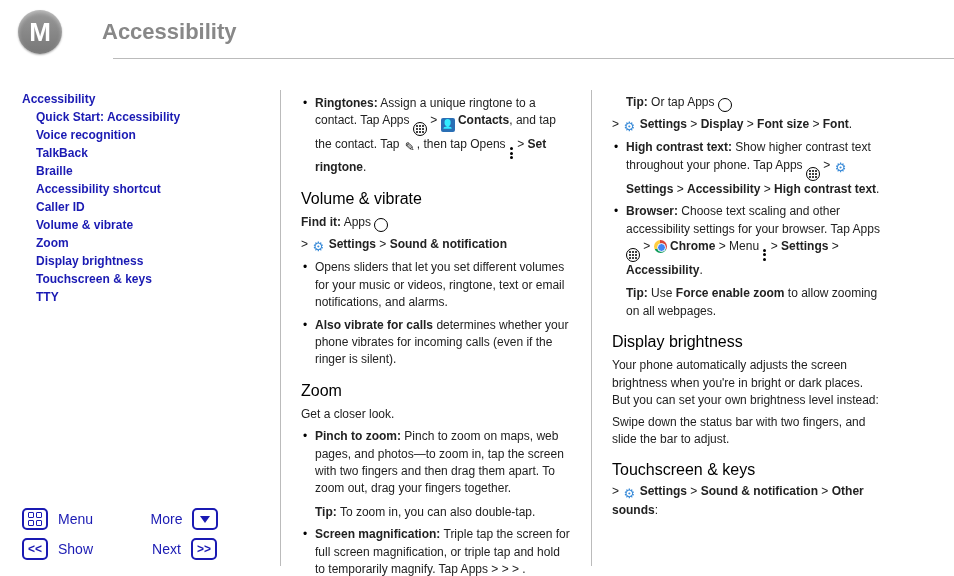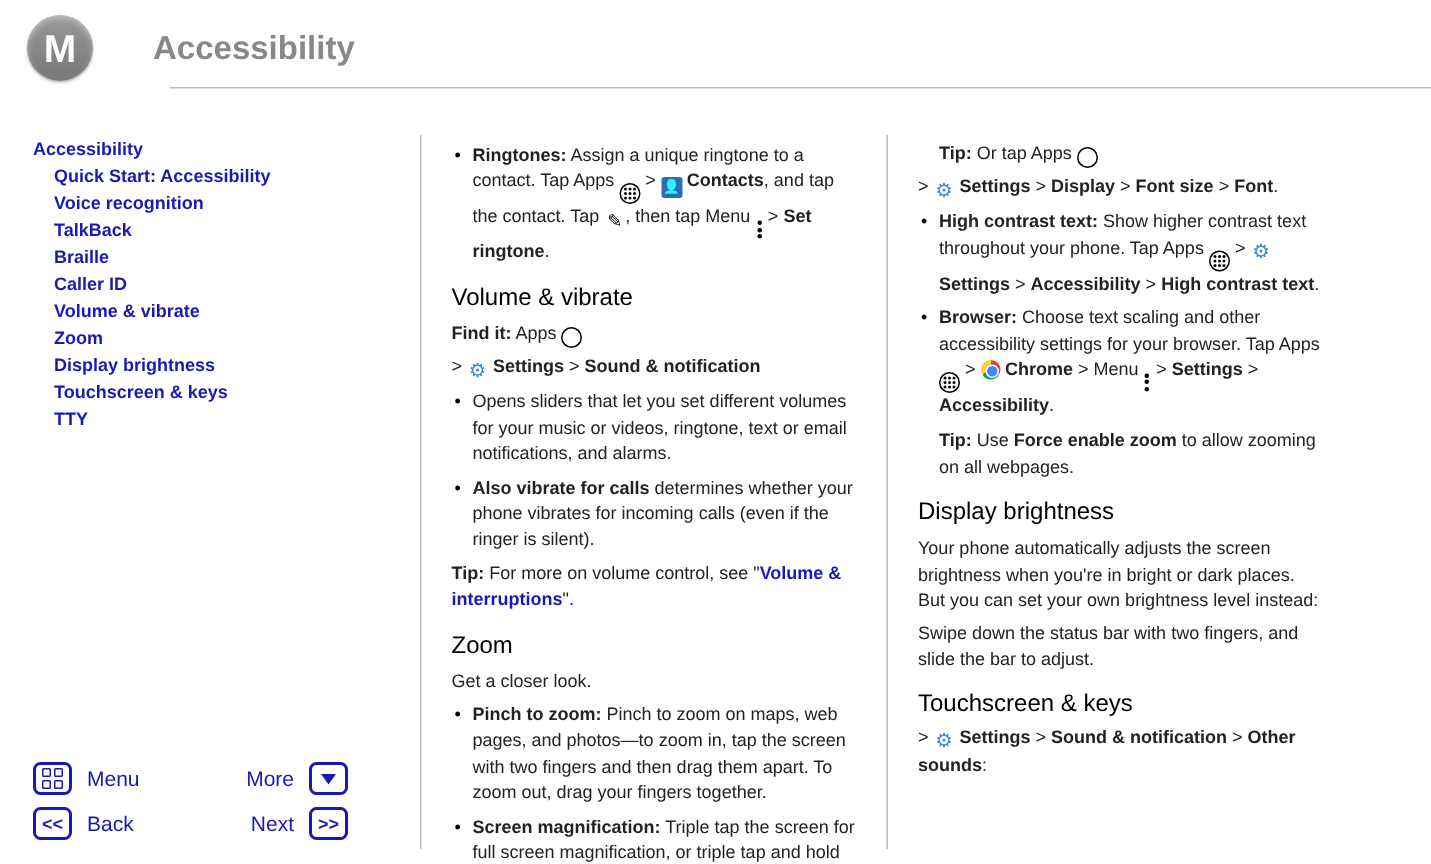--- a/index.html
+++ b/index.html
@@ -72,21 +72,21 @@
   .bottom-nav {
     margin-bottom: 8px;
     display: grid;
     grid-template-columns: 115px 95px;
     row-gap: 8px;
     align-items: center;
     font-size: 14px;
     color: #1a1ab3;
   }
   .bn-item { display: flex; align-items: center; gap: 10px; cursor: pointer; }
-  .bn-item.right { justify-content: flex-end; }
+  .bn-item.right { justify-content: center; }
   .bn-icon {
     width: 26px; height: 22px;
     border: 2px solid #1a1ab3;
     border-radius: 5px;
     display: flex;
     align-items: center;
     justify-content: center;
     color: #1a1ab3;
     font-size: 12px;
     font-weight: bold;
@@ -189,20 +189,21 @@
 <div class="body-row">
 
   <div class="sidebar">
     <div class="nav-tree">
       <div class="nav-root nav-item">Accessibility</div>
       <div class="nav-sub">
         <div class="nav-item">Quick Start: Accessibility</div>
         <div class="nav-item">Voice recognition</div>
         <div class="nav-item">TalkBack</div>
         <div class="nav-item">Braille</div>
+        <div class="nav-item">Accessibility shortcut</div>
         <div class="nav-item">Caller ID</div>
         <div class="nav-item">Volume &amp; vibrate</div>
         <div class="nav-item">Zoom</div>
         <div class="nav-item">Display brightness</div>
         <div class="nav-item">Touchscreen &amp; keys</div>
         <div class="nav-item">TTY</div>
       </div>
     </div>
 
     <div class="bottom-nav">
@@ -218,21 +219,21 @@
         <span>Menu</span>
       </div>
       <div class="bn-item right">
         <span>More</span>
         <div class="bn-icon">
             <div class="tri-down"></div>
           </div>
       </div>
       <div class="bn-item">
         <div class="bn-icon">&lt;&lt;</div>
-        <span>Back</span>
+        <span>Show</span>
       </div>
       <div class="bn-item right">
         <span>Next</span>
         <div class="bn-icon">&gt;&gt;</div>
       </div>
     </div>
   </div>
 
   <div class="col-divider"></div>
 
@@ -244,47 +245,45 @@
               <div></div>
               <div></div>
               <div></div>
               <div></div>
               <div></div>
               <div></div>
               <div></div>
               <div></div>
               <div></div>
             </span>
-          </span> &gt; <span class="inline-icon contacts-icon"></span><span class="bold"> Contacts</span><span>, and tap the contact. Tap </span><span class="inline-icon pencil-icon"></span><span>, then tap Menu </span><span class="menu-dots">
+          </span> &gt; <span class="inline-icon contacts-icon"></span><span class="bold"> Contacts</span><span>, and tap the contact. Tap </span><span class="inline-icon pencil-icon"></span><span>, then tap Opens </span><span class="menu-dots">
             <div></div>
             <div></div>
             <div></div>
           </span> &gt; <span class="bold">Set ringtone</span>.
       </li>
     </ul>
 
     <h3>Volume &amp; vibrate</h3>
     <p>
       <span class="bold">Find it:</span><span> Apps </span><span class="inline-icon apps-icon">
           <span class="apps-dots"></span>
         </span></p><div></div><div></div><div></div><div></div><div></div><div></div><div></div><div></div><div></div> &gt; <span class="inline-icon gear-icon"></span><span class="bold"> Settings</span> &gt; <span class="bold">Sound &amp; notification</span>
     <p></p>
     <ul>
       <li>Opens sliders that let you set different volumes for your music or videos, ringtone, text or email notifications, and alarms.</li>
       <li><span class="bold">Also vibrate for calls</span><span> determines whether your phone vibrates for incoming calls (even if the ringer is silent).</span></li>
     </ul>
-    <p>
-      <span class="bold">Tip:</span><span> For more on volume control, see "</span><span class="link">Volume &amp; interruptions</span><span>".</span>
-    </p>
 
     <h3>Zoom</h3>
     <p>Get a closer look.</p>
     <ul>
       <li>
         <span class="bold">Pinch to zoom:</span><span> Pinch to zoom on maps, web pages, and photos—to zoom in, tap the screen with two fingers and then drag them apart. To zoom out, drag your fingers together.</span>
+        <p style="margin-top:6px"><span class="bold">Tip:</span><span> To zoom in, you can also double-tap.</span></p>
       </li>
       <li>
         <span class="bold">Screen magnification:</span><span> Triple tap the screen for full screen magnification, or triple tap and hold to temporarily magnify. Tap Apps </span> &gt;  &gt;  &gt; .
       </li>
 
     </ul>
   </div>
 
   <div class="col-divider"></div>
 

